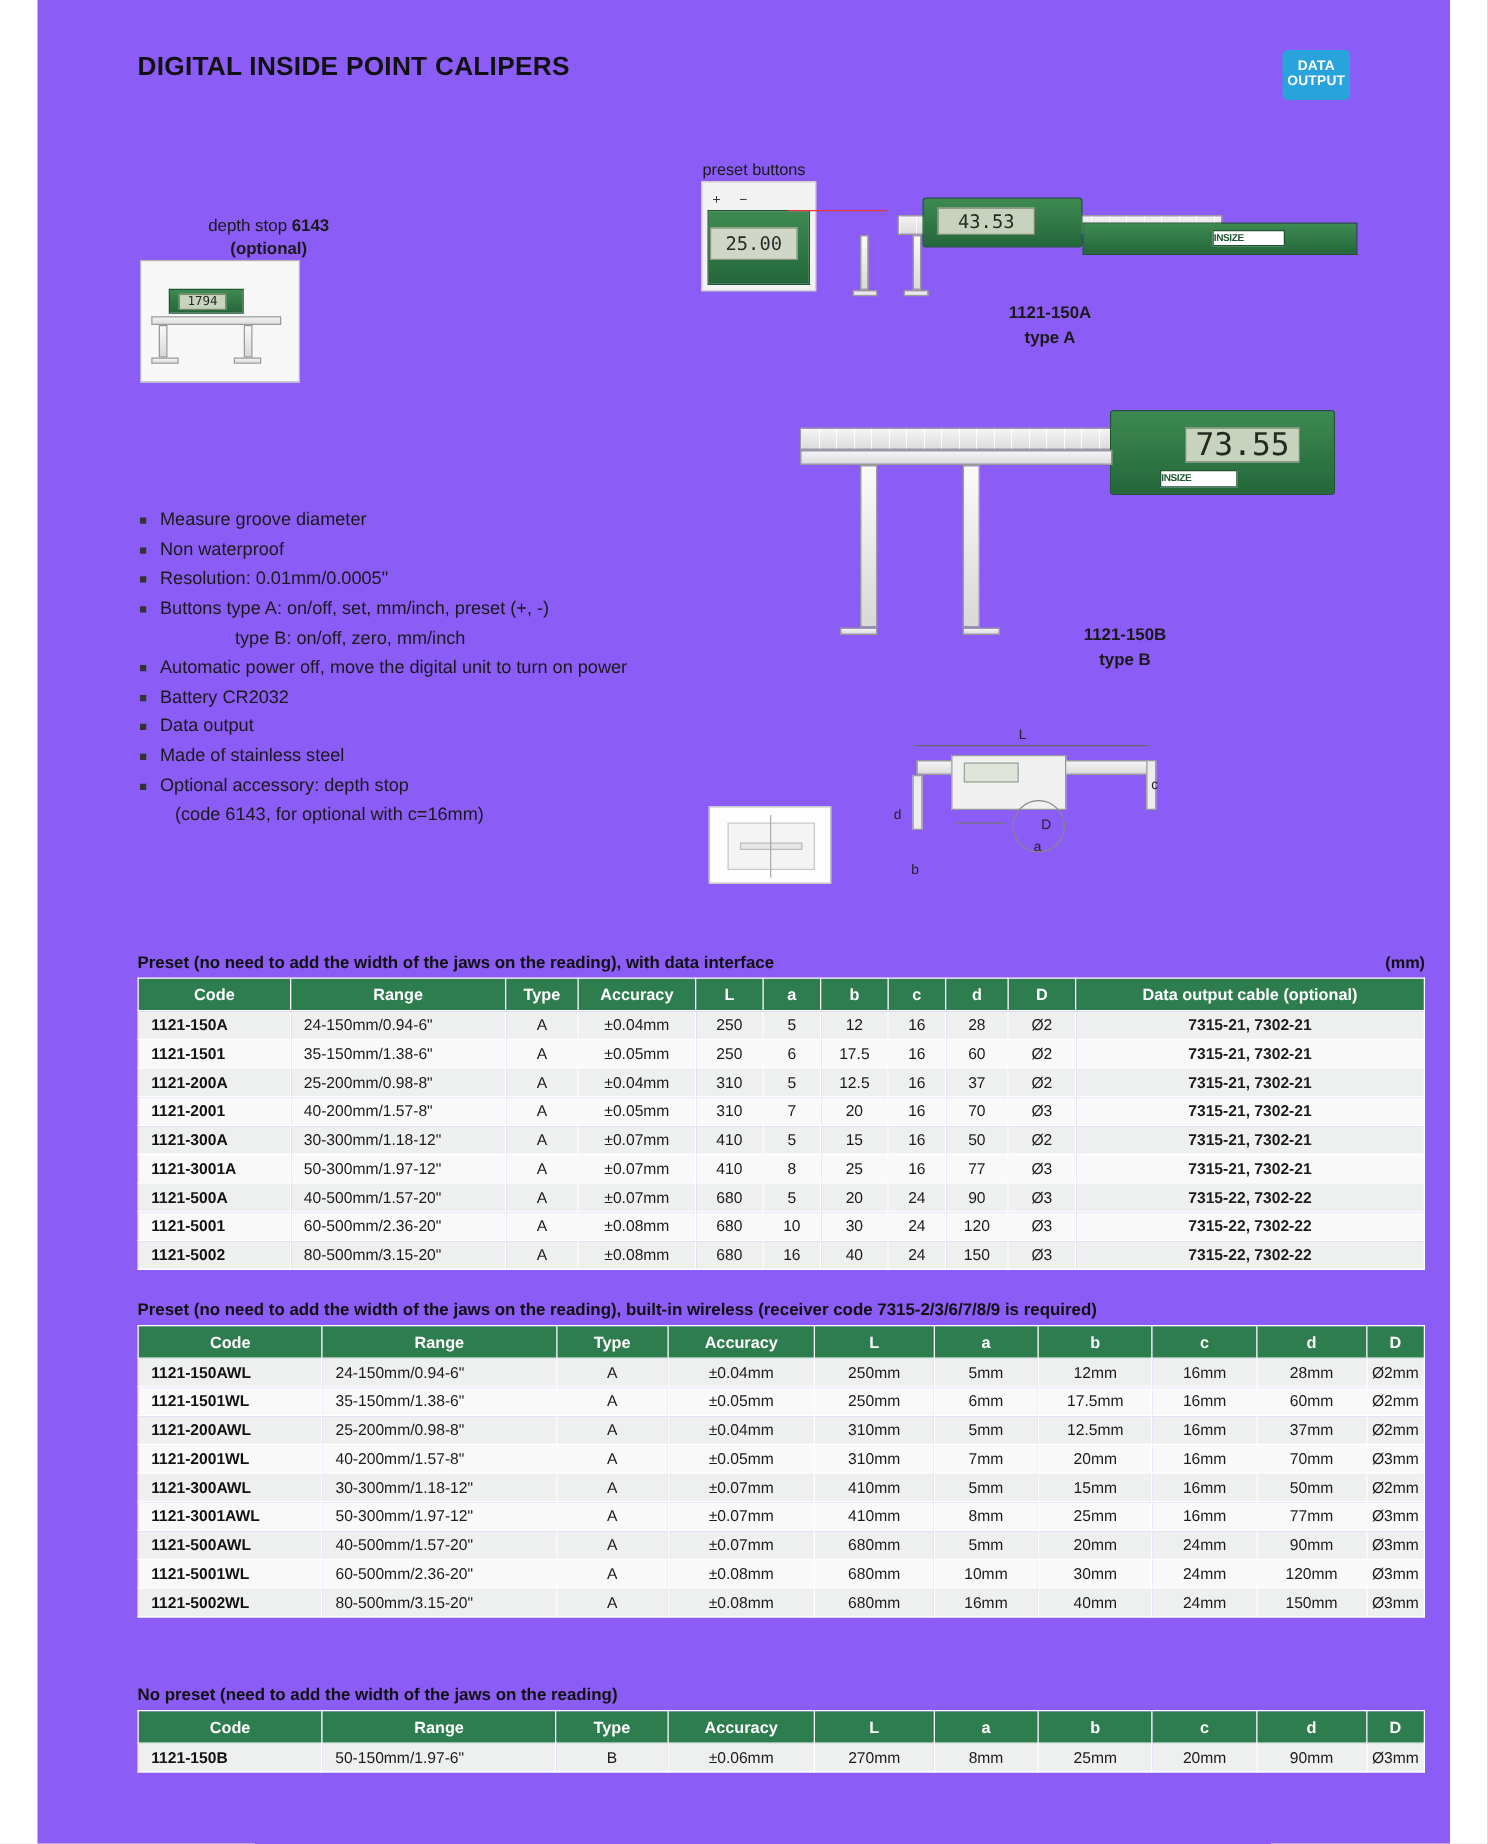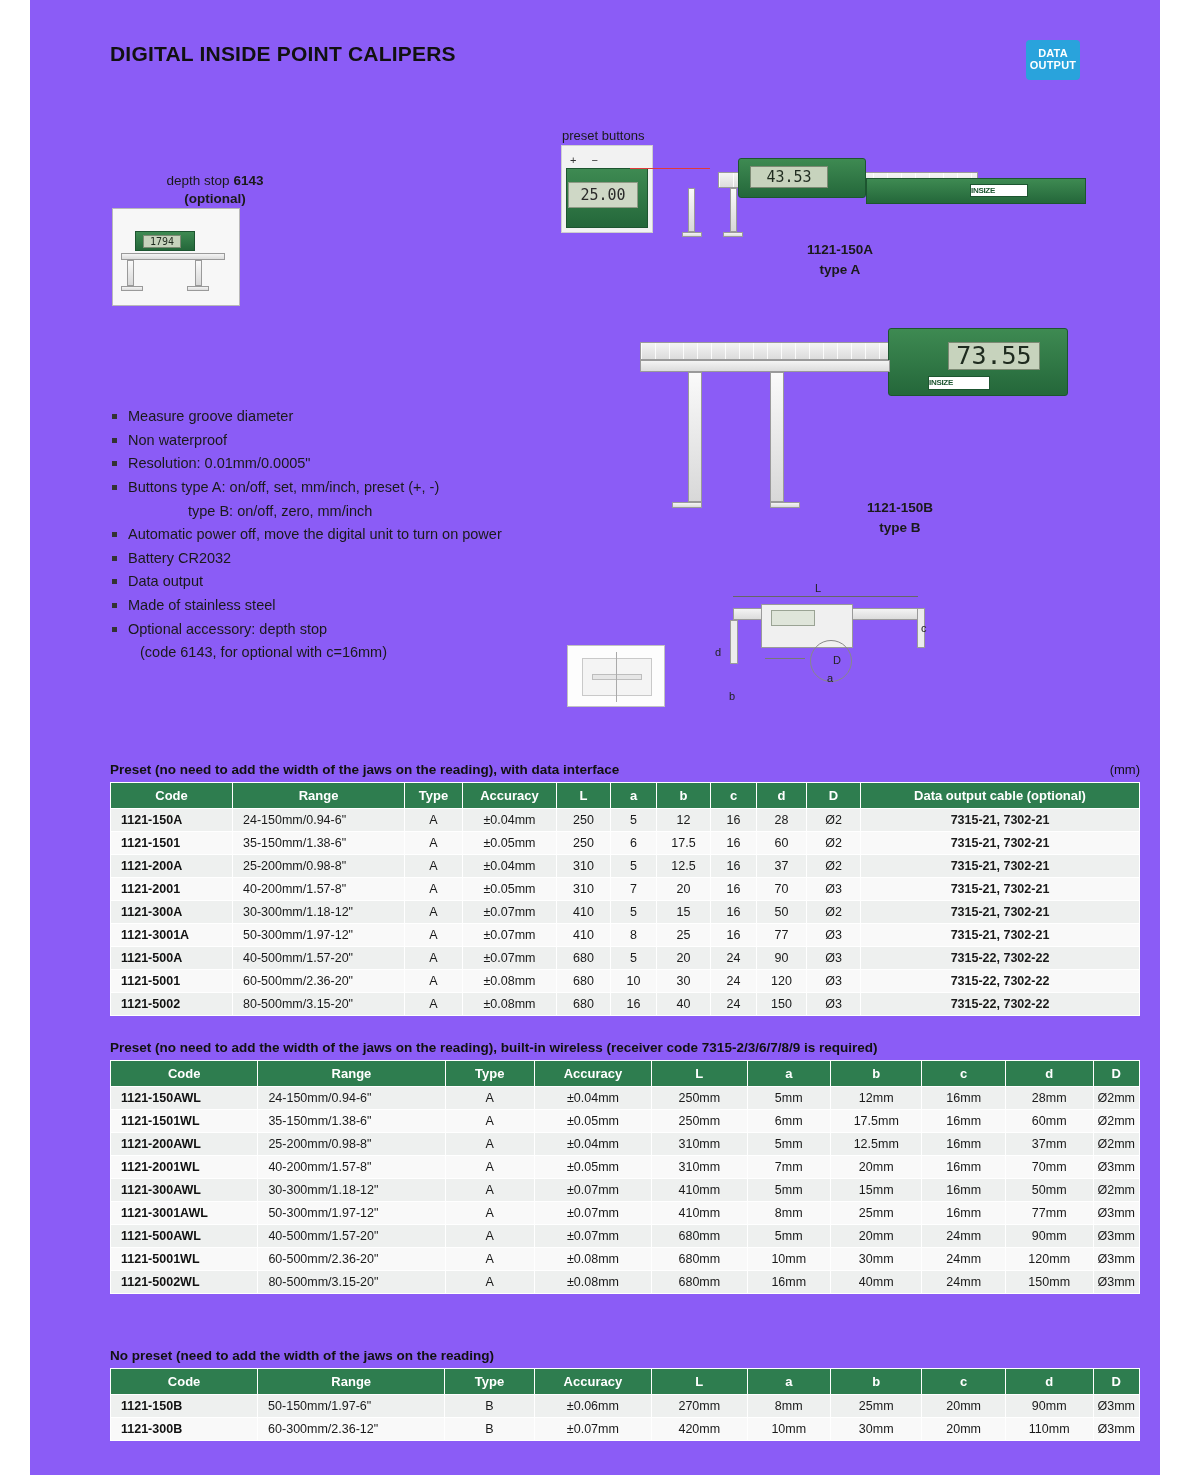--- a/index.html
+++ b/index.html
@@ -201,21 +201,21 @@
   .table-block { position: absolute; left: 80px; width: 1030px; }
   .table-caption {
     font-size: 13.5px;
     font-weight: bold;
     margin-bottom: 5px;
     color: #111;
   }
   .unit-note {
     float: right;
     font-size: 13px;
-    font-weight: normal;
+    font-weight: bold;
   }
   table.spec {
     border-collapse: collapse;
     width: 1030px;
     font-size: 12.5px;
   }
   table.spec th {
     background: #2e7d4f;
     color: #ffffff;
     font-weight: bold;
@@ -649,29 +649,17 @@
             <td class="range">50-150mm/1.97-6"</td>
             <td>B</td>
             <td>±0.06mm</td>
             <td>270mm</td>
             <td>8mm</td>
             <td>25mm</td>
             <td>20mm</td>
             <td>90mm</td>
             <td>Ø3mm</td>
           </tr>
-          <tr>
-            <td class="code">1121-300B</td>
-            <td class="range">60-300mm/2.36-12"</td>
-            <td>B</td>
-            <td>±0.07mm</td>
-            <td>420mm</td>
-            <td>10mm</td>
-            <td>30mm</td>
-            <td>20mm</td>
-            <td>110mm</td>
-            <td>Ø3mm</td>
-          </tr>
         </tbody>
     </table>
   </div>
 
 </div>
 
 </body></html>

